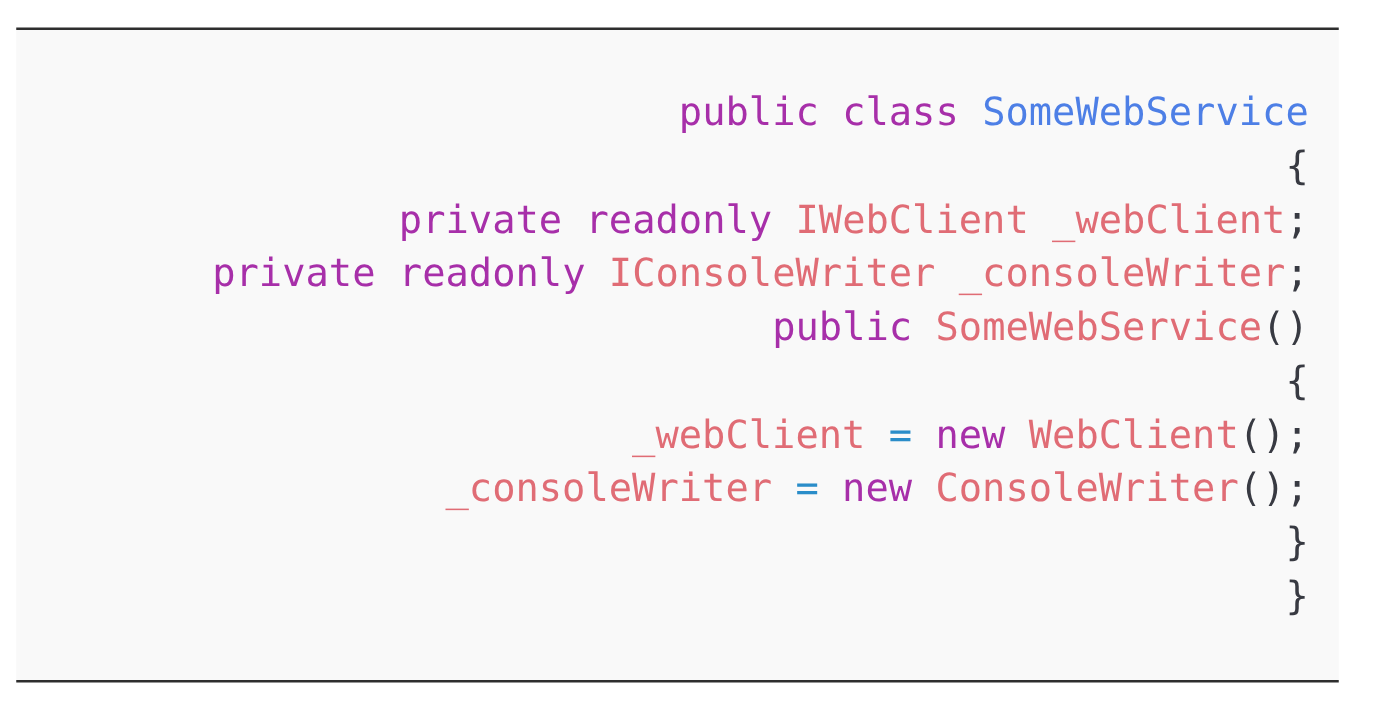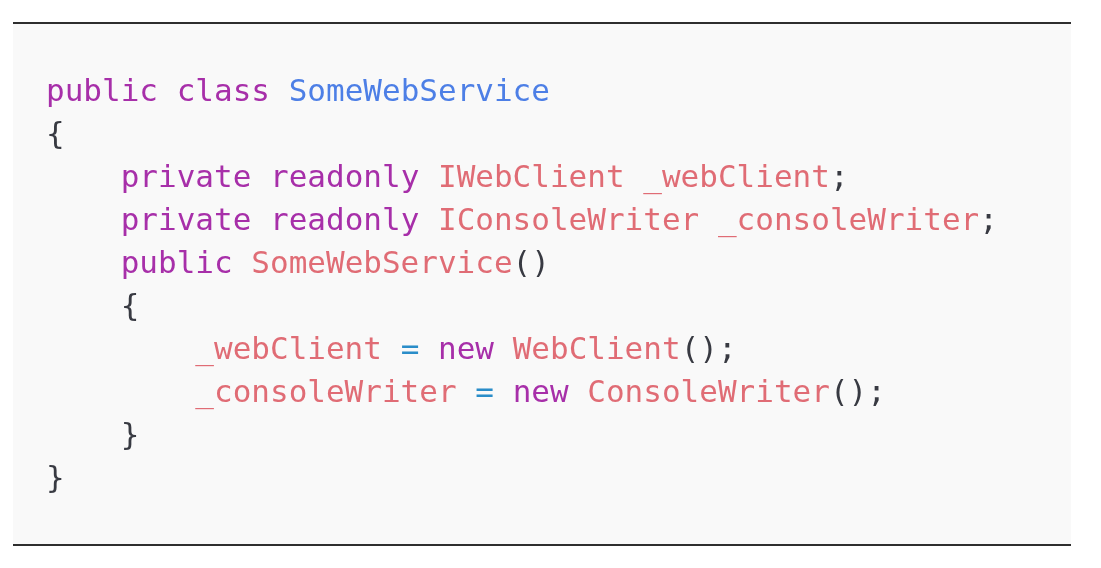--- a/index.html
+++ b/index.html
@@ -29,20 +29,21 @@
     padding: 45px 24px 0 33px;
     overflow: hidden;
   }
   pre.code {
     margin: 0;
     font-family: "DejaVu Sans Mono", "Liberation Mono", monospace;
     font-size: 31px;
     line-height: 43px;
     white-space: pre;
     color: #383a42;
+    text-align: right;
   }
   .code-line {
     height: 43px;
     white-space: pre;
   }
 </style>
 </head>
 <body>
 
 <div class="page">

